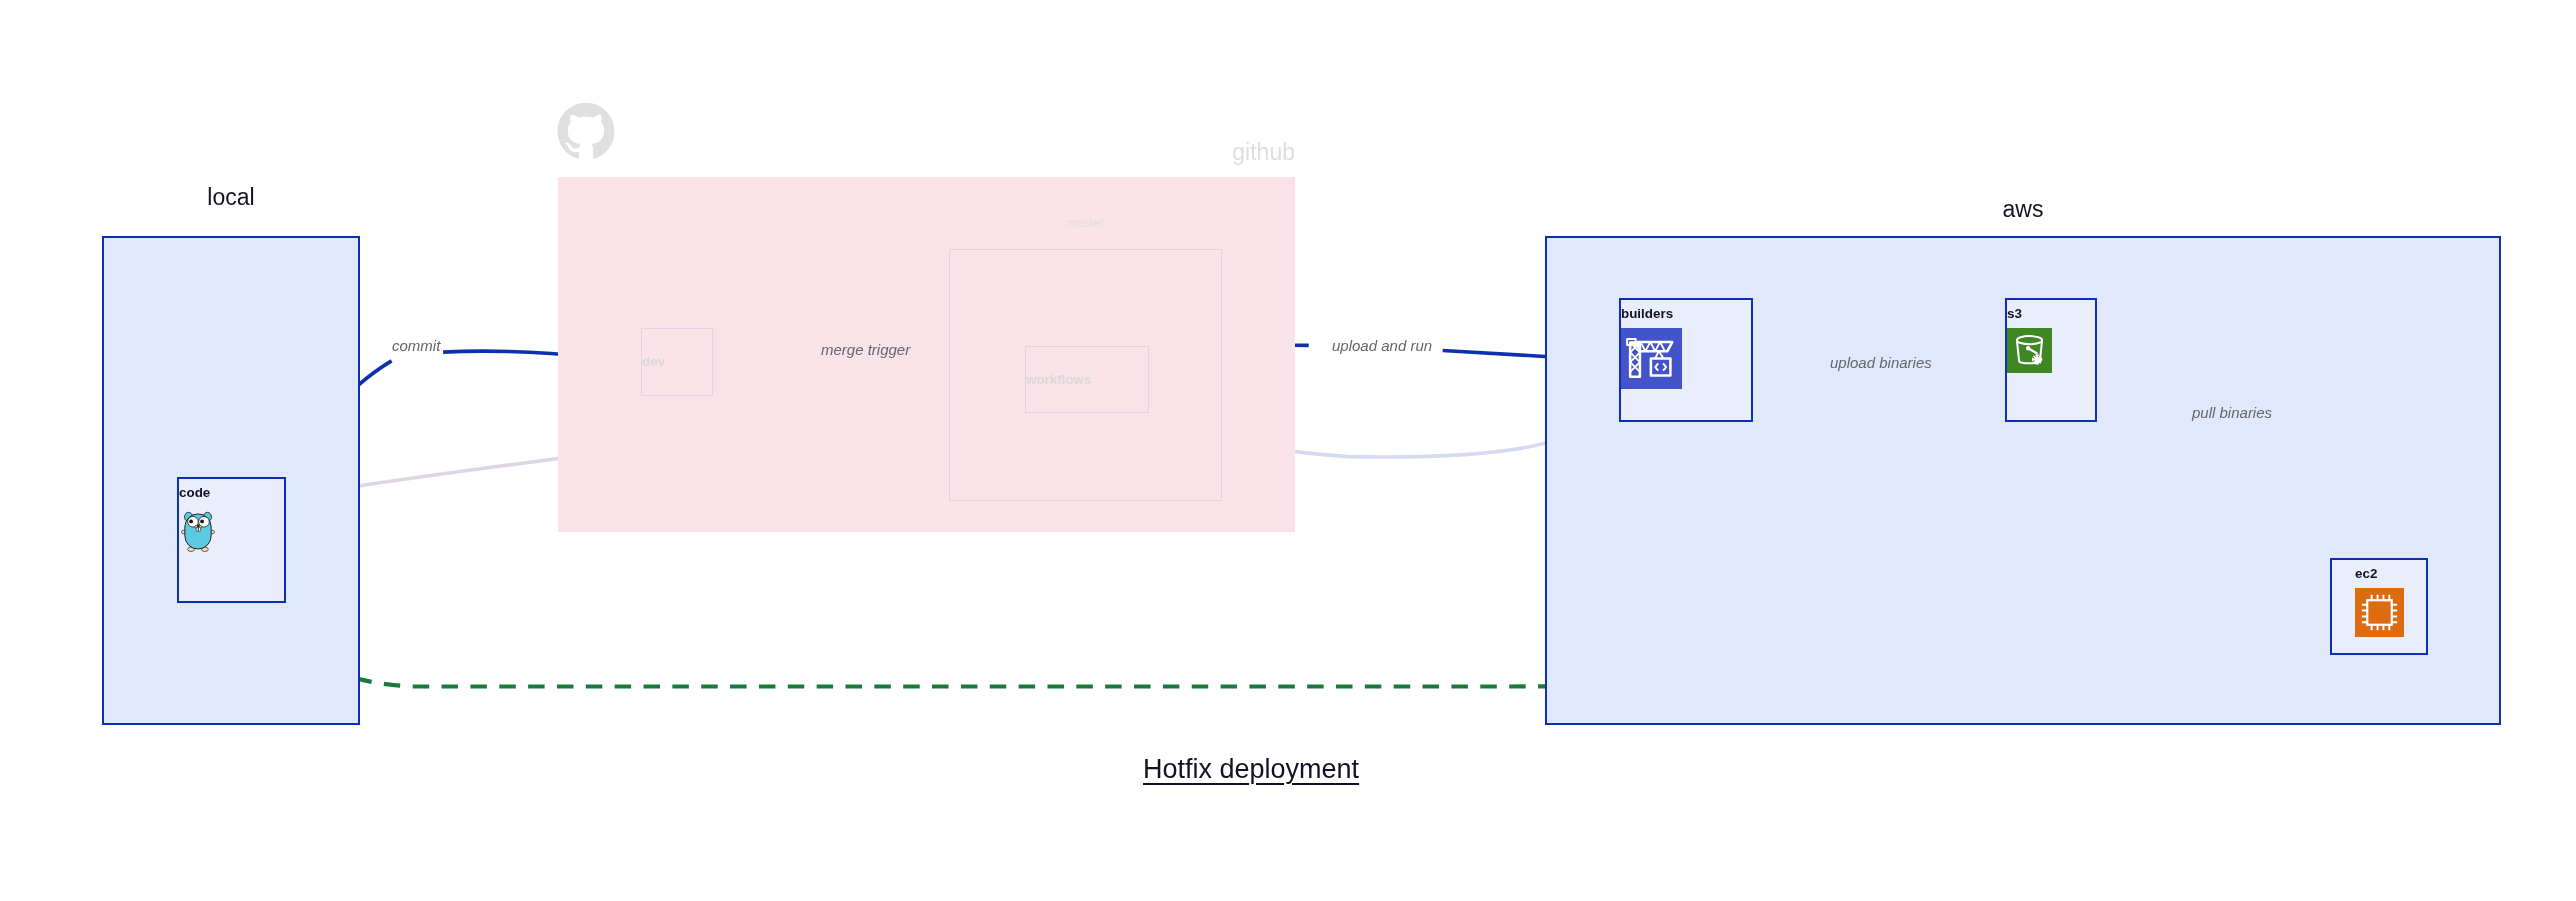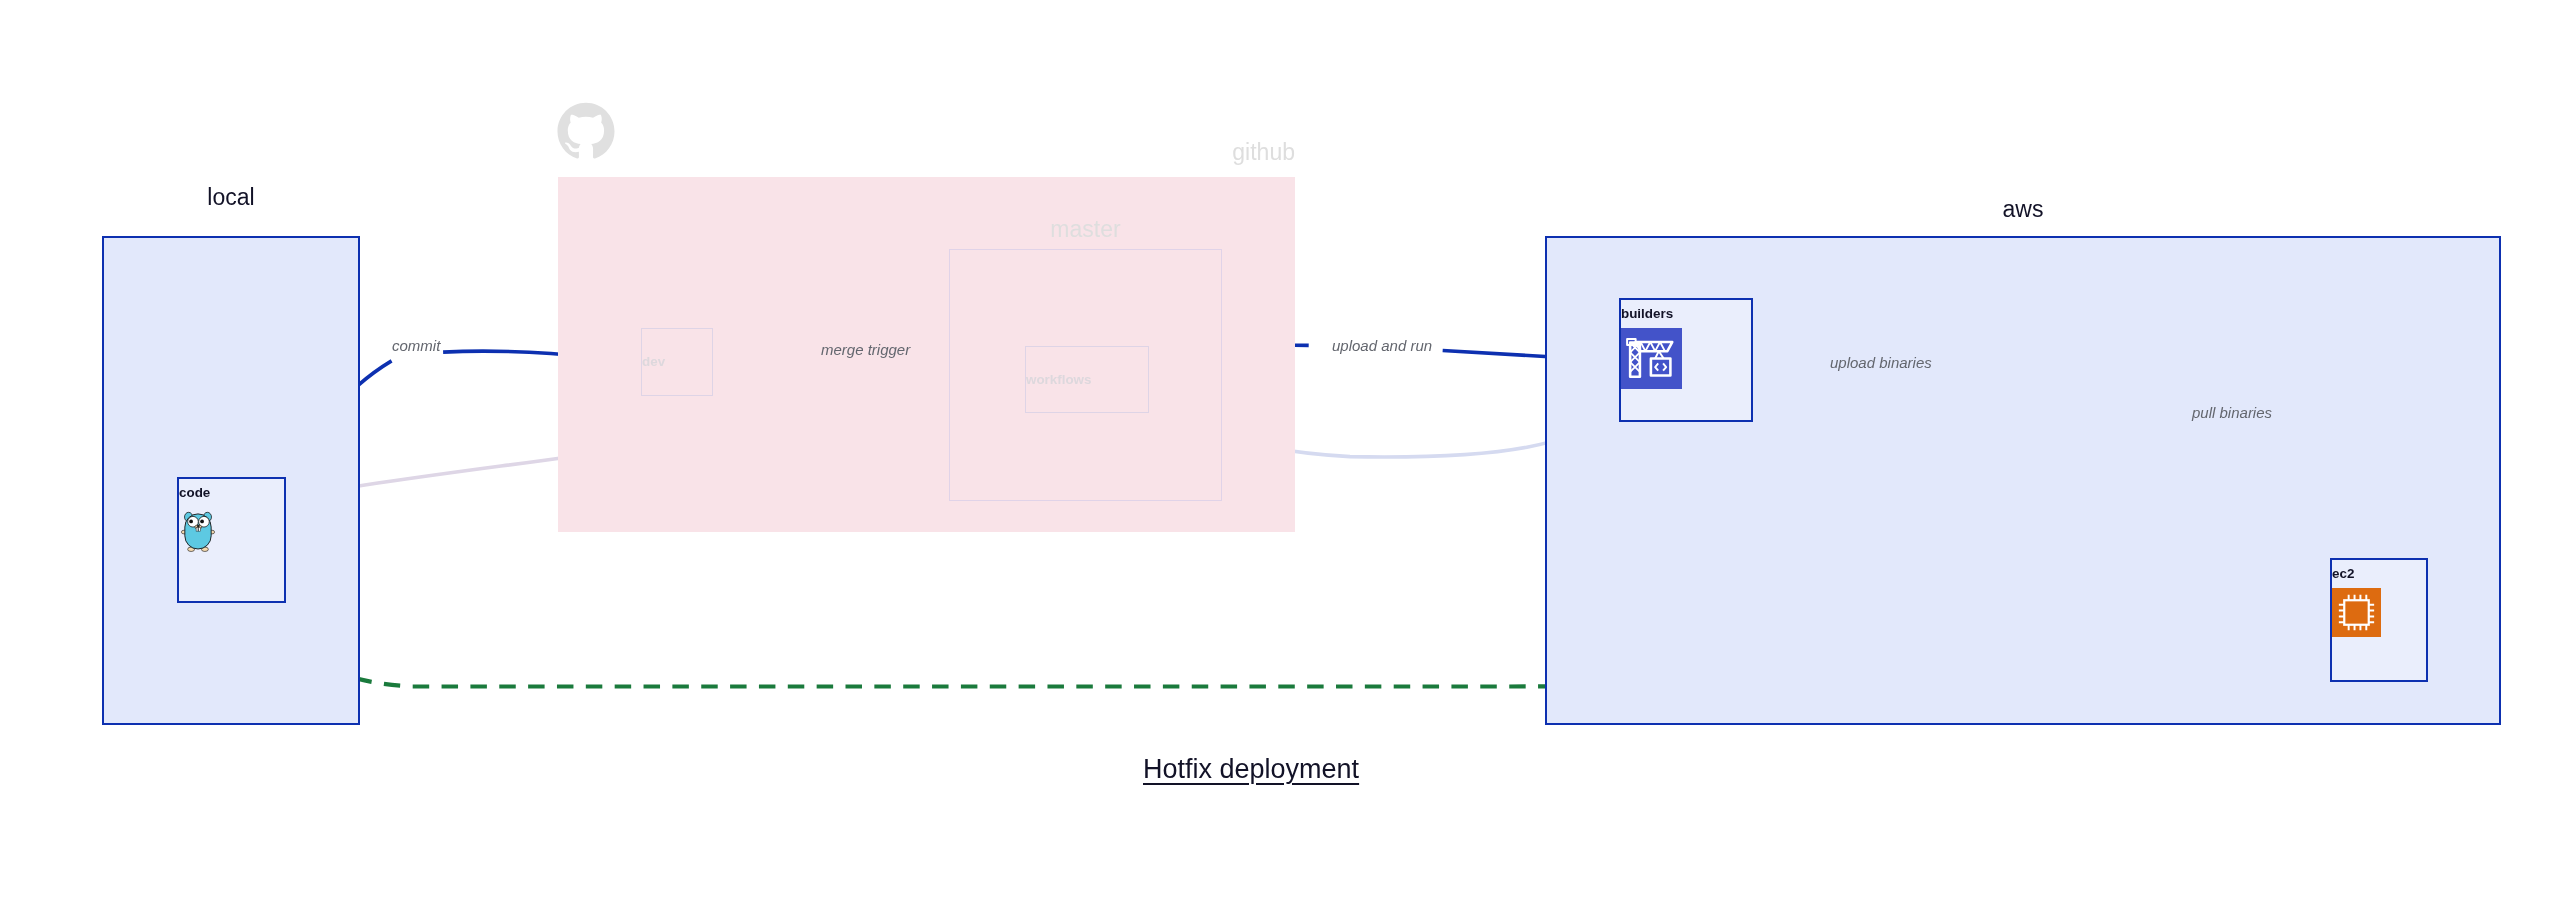--- a/index.html
+++ b/index.html
@@ -167,21 +167,21 @@
         0-1.1 0-4.7-.1-8.6-12.8 2.8-15.5-5.4-15.5-5.4-2.1-5.3-5.1-6.7-5.1-6.7-4.2-2.9.3-2.8.3-2.8
         4.6.3 7 4.8 7 4.8 4.1 7 10.8 5 13.4 3.8.4-3 1.6-5 2.9-6.1-10.2-1.2-20.9-5.1-20.9-22.7
         0-5 1.8-9.1 4.7-12.3-.5-1.2-2-5.9.4-12.3 0 0 3.9-1.2 12.7 4.7 3.7-1 7.6-1.5 11.5-1.6
         3.9 0 7.8.6 11.5 1.6 8.8-5.9 12.6-4.7 12.6-4.7 2.5 6.4 1 11.1.5 12.3 2.9 3.2 4.7 7.3
         4.7 12.3 0 17.6-10.7 21.5-20.9 22.6 1.6 1.4 3.1 4.2 3.1 8.5 0 6.1-.1 11.1-.1 12.6 0
         1.2.8 2.7 3.2 2.2C82.8 86.6 96 69.3 96 49 96 23.6 75.4 3 50 3z"></path>
     </svg>
   </div>
 
   <div class="subframe" style="left:949px; top:249px; width:273px; height:252px;"></div>
-  <div class="group-label faded" style="left:949px; top:216px; width:273px; font-size:23px;">master</div>
+  <div class="group-label faded" style="left:949px; top:216px; width:273px; font-size:12px;">master</div>
 
   <div class="group group-aws" style="left:1545px; top:236px; width:956px; height:489px;"></div>
   <div class="group-label" style="left:1545px; top:196px; width:956px;text-align:center;">aws</div>
 
   <div class="node" style="left:177px; top:477px; width:109px; height:126px;">
     <span class="node-title">code</span>
     <span class="node-icon">
       <svg viewBox="0 0 120 150" width="38" height="47" xmlns="http://www.w3.org/2000/svg">
 
         <ellipse cx="30" cy="32" rx="13" ry="15" fill="#5dc9e2" stroke="#1b1b1b" stroke-width="2.5"></ellipse>
@@ -232,22 +232,44 @@
 
           <path d="M62 38 L56 50 M62 38 L70 50" stroke-width="3.2"></path>
 
           <rect x="49" y="50" width="32" height="28"></rect>
           <path d="M61 58 L56 64 L61 70 M69 58 L74 64 L69 70" stroke-width="3.2"></path>
         </g>
       </svg>
     </span>
   </div>
 
-
-  <div class="node" style="left:2330px; top:558px; width:98px; height:124px;">
+  <div class="node" style="left:2005px; top:298px; width:92px; height:124px;">
+    <span class="node-title">s3</span>
+    <span class="node-icon">
+      <svg viewBox="0 0 100 100" width="45" height="45" xmlns="http://www.w3.org/2000/svg">
+        <rect x="0" y="0" width="100" height="100" fill="#3f8624"></rect>
+        <g fill="none" stroke="#ffffff" stroke-width="4.5" stroke-linecap="round" stroke-linejoin="round">
+
+          <ellipse cx="50" cy="27" rx="28" ry="9"></ellipse>
+          <path d="M22 27 L27 74 C30 80, 70 80, 73 74 L78 27"></path>
+
+          <path d="M47 45 L66 56" stroke-width="5"></path>
+          <circle cx="47" cy="45" r="2.6" fill="#ffffff"></circle>
+
+          <g stroke-width="3.6" transform="translate(67,70)">
+            <path d="M-10 0 H10 M0 -10 V10 M-7 -7 L7 7 M7 -7 L-7 7"></path>
+            <path d="M-10 -3 L-7 0 L-10 3 M10 -3 L7 0 L10 3
+                     M-3 -10 L0 -7 L3 -10 M-3 10 L0 7 L3 10" stroke-width="2.6"></path>
+          </g>
+        </g>
+      </svg>
+    </span>
+  </div>
+
+  <div class="node" style="left:2330px; top:558px; width:98px; height:97px;padding-left:23px;">
     <span class="node-title">ec2</span>
     <span class="node-icon">
       <svg viewBox="0 0 100 100" width="49" height="49" xmlns="http://www.w3.org/2000/svg">
         <rect x="0" y="0" width="100" height="100" fill="#dd6b10"></rect>
         <g fill="none" stroke="#ffffff" stroke-width="4.5">
           <rect x="25" y="25" width="50" height="50"></rect>
           <g stroke-width="4">
             <path d="M34 25 V14 M46 25 V14 M58 25 V14 M70 25 V14"></path>
             <path d="M34 75 V86 M46 75 V86 M58 75 V86 M70 75 V86"></path>
             <path d="M25 34 H14 M25 46 H14 M25 58 H14 M25 70 H14"></path>

